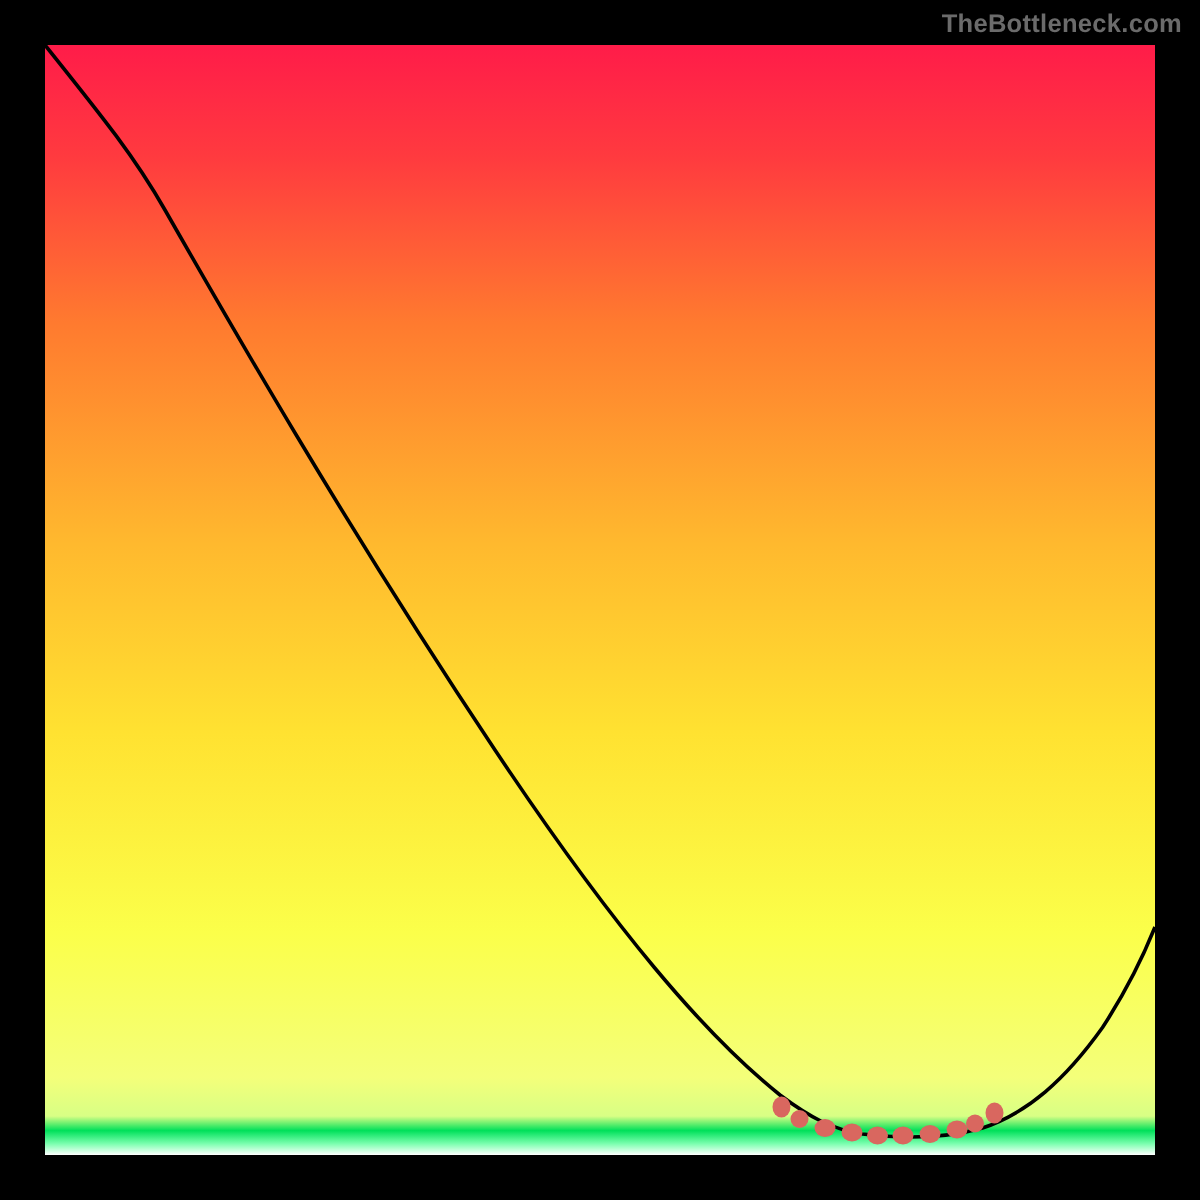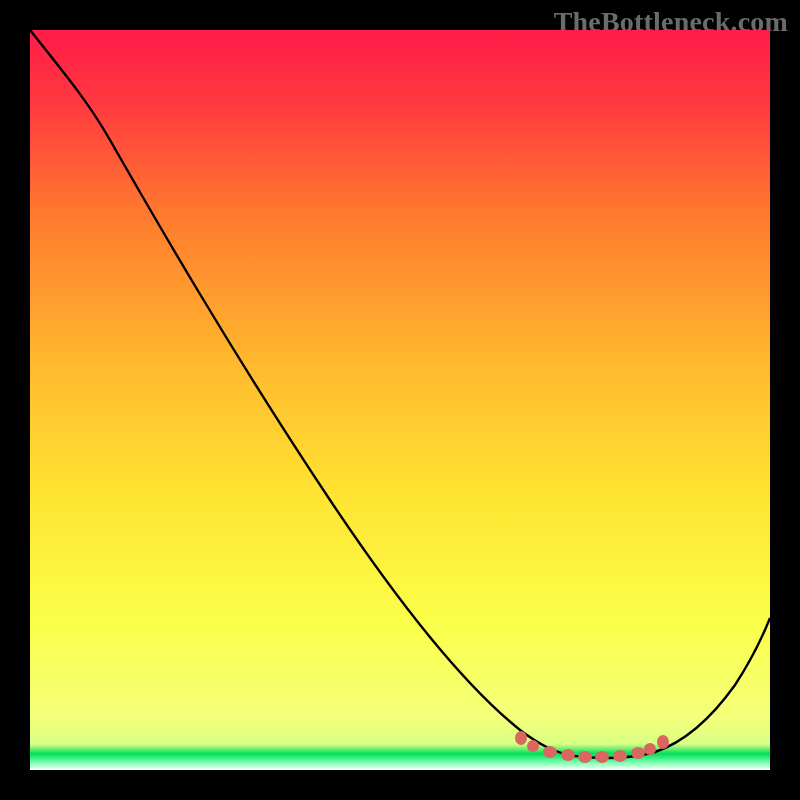--- a/index.html
+++ b/index.html
@@ -37,22 +37,22 @@
     position: absolute;
     top: 0;
     left: 0;
     width: 100%;
     height: 100%;
   }
   .watermark {
     position: absolute;
     top: 6px;
     right: 12px;
-    font-family: Liberation Serif, serif;
-    font-size: 28px;
+    font-family: Liberation Sans, sans-serif;
+    font-size: 17px;
     font-weight: 600;
     color: #6b6b6b;
     letter-spacing: 0.2px;
   }
 </style>
 </head>
 <body>
 
 <div class="frame">
 

